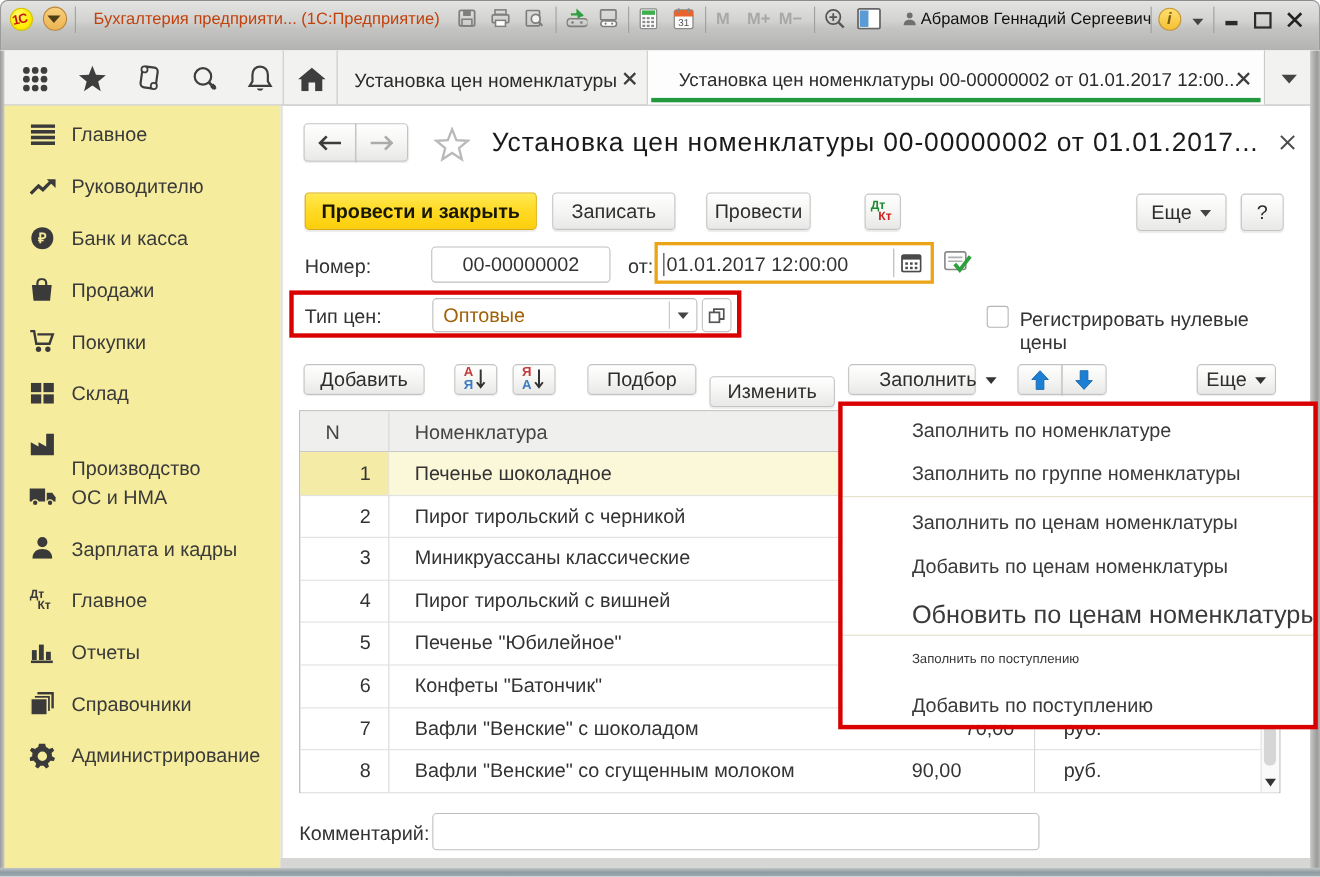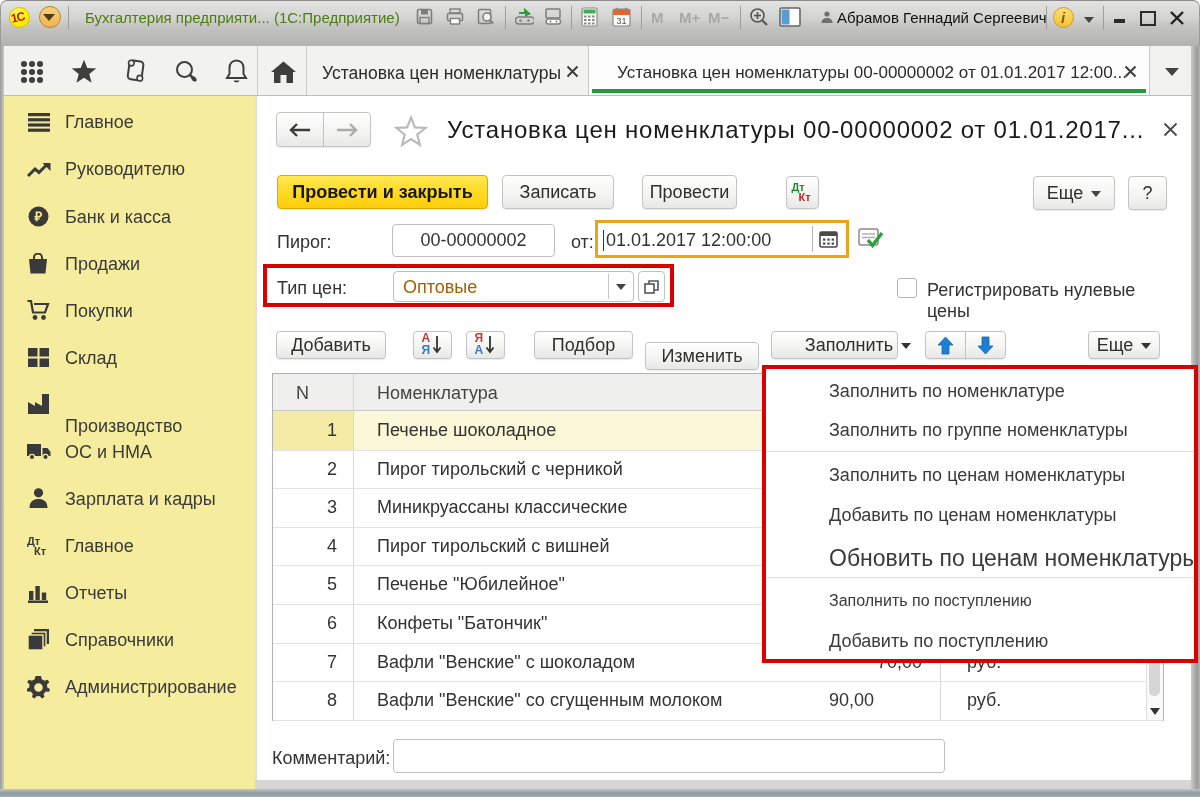--- a/index.html
+++ b/index.html
@@ -27,21 +27,21 @@
 <div class="ab" style="left:9px;top:7px;width:21px;height:21px;border-radius:50%;
   background:radial-gradient(circle at 35% 30%,#fffb66,#ffee00 60%,#f0d800);border:1px solid #d8c100;"></div>
 <div class="ab" style="left:11px;top:10px;width:18px;font-size:12px;font-weight:bold;color:#cc1111;
   transform:rotate(-12deg);letter-spacing:-1px;">1С</div>
 
 <div class="ab" style="left:39px;top:6px;width:22px;height:22px;border-radius:50%;
   background:linear-gradient(180deg,#f7cf7c,#edb452);border:1px solid #bb8434;"></div>
 <div class="ab" style="left:43px;top:14px;width:0;height:0;border-left:6.5px solid transparent;
   border-right:6.5px solid transparent;border-top:7.5px solid #4d3c14;"></div>
 <div class="ab" style="left:68px;top:6px;width:1px;height:24px;background:#9f9f9d;"></div>
-<div class="ab" style="left:85px;top:9px;font-size:15px;color:#4d7c0f;text-align:center;">Бухгалтерия предприяти...  (1С:Предприятие)</div>
+<div class="ab" style="left:85px;top:9px;font-size:15px;color:#c2410c;text-align:center;">Бухгалтерия предприяти...  (1С:Предприятие)</div>
 
 <div class="ab" style="left:820px;top:10px;width:14px;height:14px;">
  <svg width="14" height="14" viewBox="0 0 14 14">
       <circle cx="7" cy="4" r="2.6" fill="#707070"></circle>
       <path d="M1.5 13 C1.5 9.5 4 8 7 8 C10 8 12.5 9.5 12.5 13 Z" fill="#707070"></path>
     </svg>
 </div>
 <div class="ab" style="left:837px;top:9px;font-size:15px;color:#111;">Абрамов Геннадий Сергеевич</div>
 <div class="ab" style="left:1053px;top:7px;width:21px;height:21px;border-radius:50%;
   background:linear-gradient(180deg,#ffdf70,#f5c032);border:1px solid #c89838;"></div>
@@ -294,21 +294,21 @@
 <div class="btn" style="left:642px;top:175px;width:95px;height:34px;font-size:18px;">Провести</div>
 <div class="btn" style="left:786px;top:176px;width:33px;height:33px;">
  <div style="position:relative;width:22px;height:22px;font-family:'Liberation Sans';">
    <div style="position:absolute;left:0;top:-1px;font-size:11px;font-weight:bold;color:#1e8a32;">Дт</div>
    <div style="position:absolute;left:7px;top:9px;font-size:11px;font-weight:bold;color:#cc2222;">Кт</div>
  </div>
 </div>
 <div class="btn" style="left:1033px;top:176px;width:82px;height:34px;font-size:18px;">Еще<span class="caret"></span></div>
 <div class="btn" style="left:1128px;top:176px;width:39px;height:34px;font-size:18px;">?</div>
 
-<div class="lbl" style="left:277px;top:232px;">Пирог:</div>
+<div class="lbl" style="left:277px;top:232px;">Номер:</div>
 <div class="input" style="left:392px;top:224px;width:163px;height:33px;display:flex;align-items:center;justify-content:center;font-size:18px;color:#333;">00-00000002</div>
 <div class="lbl" style="left:571px;top:232px;">от:</div>
 <div class="ab" style="left:595px;top:220px;width:254px;height:38px;border:3px solid #eba417;background:#fff;"></div>
 <div class="ab" style="left:603px;top:230px;font-size:18px;color:#333;border-left:1px solid #333;padding-left:2px;">01.01.2017 12:00:00</div>
 <div class="ab" style="left:812px;top:226px;width:1px;height:26px;background:#b5b5b5;"></div>
 <svg class="ab" style="left:819px;top:230px" width="19" height="18" viewBox="0 0 19 18">
  <rect x="1" y="2" width="17" height="15" rx="1.5" fill="none" stroke="#4a4a4a" stroke-width="1.6"></rect>
  <rect x="1" y="2" width="17" height="4" fill="#4a4a4a"></rect>
  <g fill="#4a4a4a">
       <rect x="4" y="8.5" width="2.4" height="2.2"></rect>
@@ -357,21 +357,21 @@
  <div style="position:relative;width:22px;height:20px;font-family:'Liberation Sans';">
   <div style="position:absolute;left:0;top:-4px;font-size:12px;font-weight:bold;color:#c23a3a;">Я</div>
   <div style="position:absolute;left:0;top:8px;font-size:12px;font-weight:bold;color:#3a7ac2;">А</div>
   <svg style="position:absolute;left:10px;top:0px" width="10" height="20" viewBox="0 0 10 20">
         <path d="M5 1 L5 16 M1.5 12.5 L5 17 L8.5 12.5" stroke="#333" stroke-width="1.8" fill="none"></path>
       </svg>
  </div>
 </div>
 <div class="btn" style="left:534px;top:331px;width:99px;height:28px;font-size:18px;">Подбор</div>
 <div class="btn" style="left:645px;top:342px;width:114px;height:28px;font-size:18px;">Изменить</div>
-<div class="btn" style="left:771px;top:331px;width:127px;height:28px;font-size:18px;padding-left:47px;">Заполнить<span class="caret" style="border-top-color:#333;"></span></div>
+<div class="btn" style="left:771px;top:331px;width:116px;height:28px;font-size:18px;padding-left:47px;">Заполнить<span class="caret" style="border-top-color:#333;"></span></div>
 <div class="btn" style="left:925px;top:331px;width:41px;height:28px;border-radius:4px 0 0 4px;">
  <svg width="17" height="19" viewBox="0 0 17 19">
       <path d="M8.5 1 L16 9 L12 9 L12 18 L5 18 L5 9 L1 9 Z" fill="#1d7fd4" stroke="#1565ad" stroke-width="0.8"></path>
     </svg>
 </div>
 <div class="btn" style="left:965px;top:331px;width:41px;height:28px;border-radius:0 4px 4px 0;">
  <svg width="17" height="19" viewBox="0 0 17 19">
       <path d="M8.5 18 L16 10 L12 10 L12 1 L5 1 L5 10 L1 10 Z" fill="#1d7fd4" stroke="#1565ad" stroke-width="0.8"></path>
     </svg>
 </div>
@@ -420,21 +420,21 @@
 <div class="ab" style="left:1150px;top:708px;width:0;height:0;border-left:5px solid transparent;border-right:5px solid transparent;border-top:7px solid #333;"></div>
 
 <div class="ab" style="left:766px;top:369px;width:428px;height:290px;background:#fff;z-index:5;"></div>
 <div class="ab" style="left:766px;top:451px;width:428px;height:1px;background:#e3dfc9;z-index:5;"></div>
 <div class="ab" style="left:766px;top:577px;width:428px;height:1px;background:#e3dfc9;z-index:5;"></div>
 <div class="ab" style="left:829px;top:381px;font-size:18px;color:#3a3a3a;z-index:5;">Заполнить по номенклатуре</div>
 <div class="ab" style="left:829px;top:420px;font-size:18px;color:#3a3a3a;z-index:5;">Заполнить по группе номенклатуры</div>
 <div class="ab" style="left:829px;top:465px;font-size:18px;color:#3a3a3a;z-index:5;">Заполнить по ценам номенклатуры</div>
 <div class="ab" style="left:829px;top:505px;font-size:18px;color:#3a3a3a;z-index:5;">Добавить по ценам номенклатуры</div>
 <div class="ab" style="left:829px;top:545px;font-size:23px;color:#3a3a3a;z-index:5;">Обновить по ценам номенклатуры</div>
-<div class="ab" style="left:829px;top:592px;font-size:16px;color:#3a3a3a;z-index:5;">Заполнить по поступлению</div>
+<div class="ab" style="left:829px;top:592px;font-size:12px;color:#3a3a3a;z-index:5;">Заполнить по поступлению</div>
 <div class="ab" style="left:829px;top:631px;font-size:18px;color:#3a3a3a;z-index:5;">Добавить по поступлению</div>
 <div class="ab" style="left:762px;top:365px;width:436px;height:298px;border:4px solid #da0000;z-index:6;"></div>
 
 <div class="lbl" style="left:272px;top:748px;">Комментарий:</div>
 <div class="input" style="left:393px;top:739px;width:552px;height:34px;"></div>
 
 <div class="ab" style="left:255px;top:780px;width:944px;height:9px;background:#d6d6d4;"></div>
 <div class="ab" style="left:0;top:789px;width:1200px;height:8px;background:linear-gradient(180deg,#c2c6c7,#8e9ba1 50%,#9fabb0);"></div>
 <div class="ab" style="left:0;top:46px;width:4px;height:743px;background:linear-gradient(90deg,#9a9a9a,#c9c9c7);"></div>
 <div class="ab" style="left:1191px;top:46px;width:9px;height:743px;background:linear-gradient(90deg,#c9c9c7,#9a9a9a 70%,#b5b5b3);"></div>

